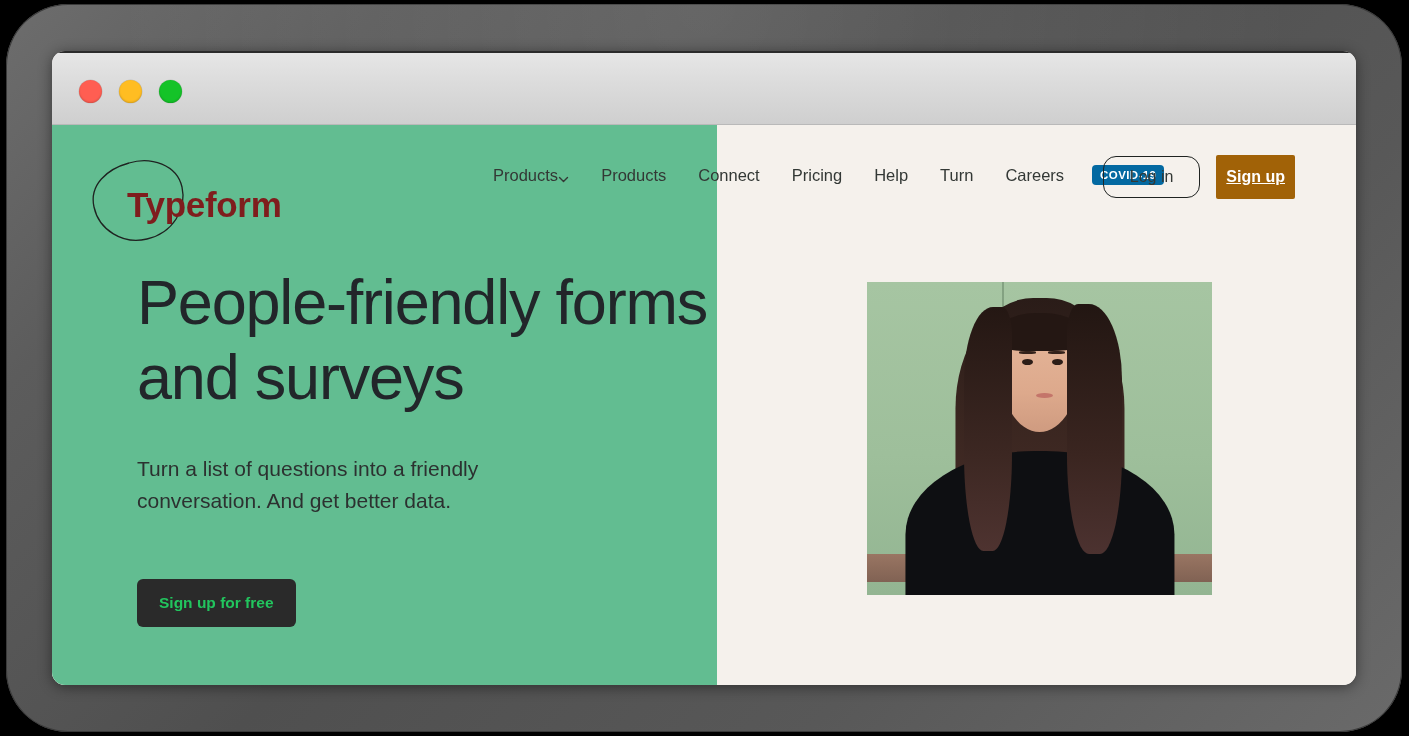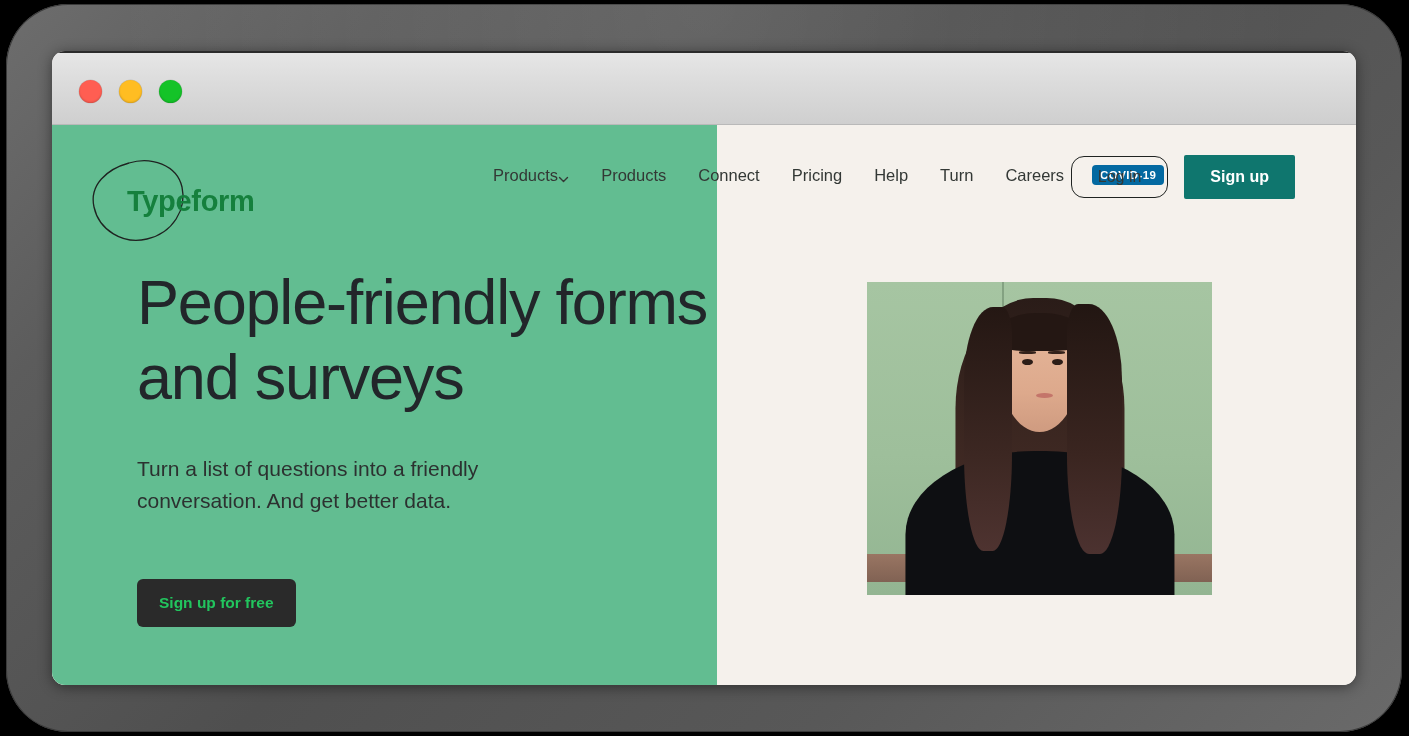--- a/index.html
+++ b/index.html
@@ -71,21 +71,21 @@
     width:100%; height:155px;
     display:flex; align-items:flex-start;
   }
   #logo{
     position:absolute; left:33px; top:26px;
     width:180px; height:100px;
   }
   #logo svg{ position:absolute; left:0; top:0; }
   #logo-text{
     position:absolute; left:42px; top:34px;
-    font-size:29px; font-weight:700; color:#15803d;
+    font-size:35px; font-weight:700; color:#7f1d1d;
     letter-spacing:-.3px;
   }
 
   #main-nav{
     position:absolute; left:425px; top:40px;
     display:flex; align-items:center; gap:0;
     font-size:16.5px; color:#2f3331;
   }
   .nav-link{
     padding:0 16px;
@@ -118,28 +118,29 @@
     background:transparent;
     color:#333835;
     font-size:16px;
     padding:11px 26px;
     border-radius:13px;
     font-family:"Liberation Sans", sans-serif;
     cursor:pointer;
   }
   #signup-button{
     border:none;
-    background:#0f766e;
+    background:#a16207;
     color:#fff;
     font-size:16px;
     font-weight:700;
-    padding:13px 26px;
+    padding:13px 10px;
     border-radius:2px;
     font-family:"Liberation Sans", sans-serif;
     cursor:pointer;
+    text-decoration:underline;
   }
 
   
   #hero-copy{
     position:absolute; left:85px; top:140px; width:640px;
   }
   #hero-headline{
     font-size:63px;
     line-height:1.19;
     font-weight:300;

